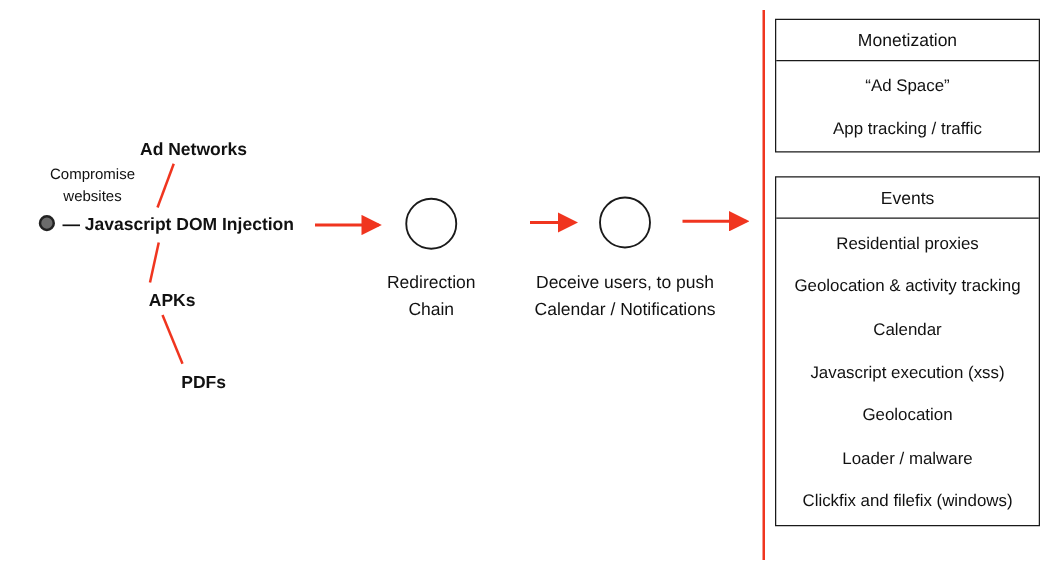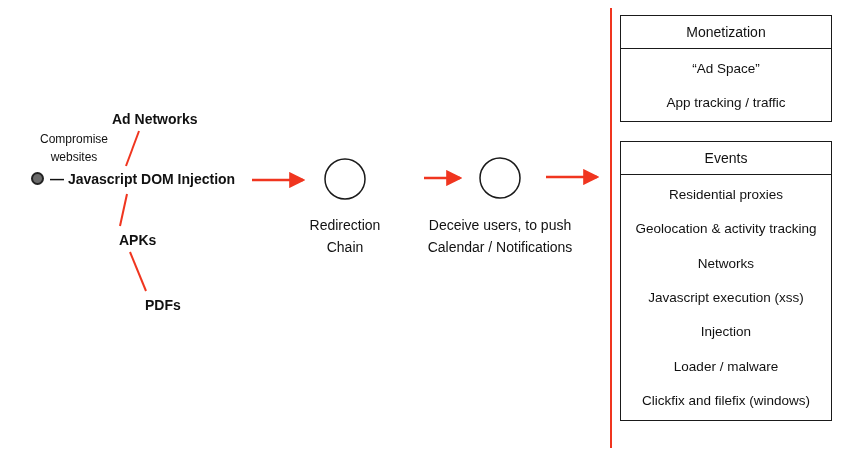--- a/index.html
+++ b/index.html
@@ -85,21 +85,21 @@
       <div class="panel-item">“Ad Space”</div>
       <div class="panel-item">App tracking / traffic</div>
     </div>
   </div>
 
   <div class="panel" style="top:141px; height:280px;">
     <div class="panel-header">Events</div>
     <div class="panel-body">
       <div class="panel-item">Residential proxies</div>
       <div class="panel-item">Geolocation &amp; activity tracking</div>
-      <div class="panel-item">Networks</div>
+      <div class="panel-item">Calendar</div>
       <div class="panel-item">Javascript execution (xss)</div>
-      <div class="panel-item">Injection</div>
+      <div class="panel-item">Geolocation</div>
       <div class="panel-item">Loader / malware</div>
       <div class="panel-item">Clickfix and filefix (windows)</div>
     </div>
   </div>
 
 </div>
 
 </body></html>

